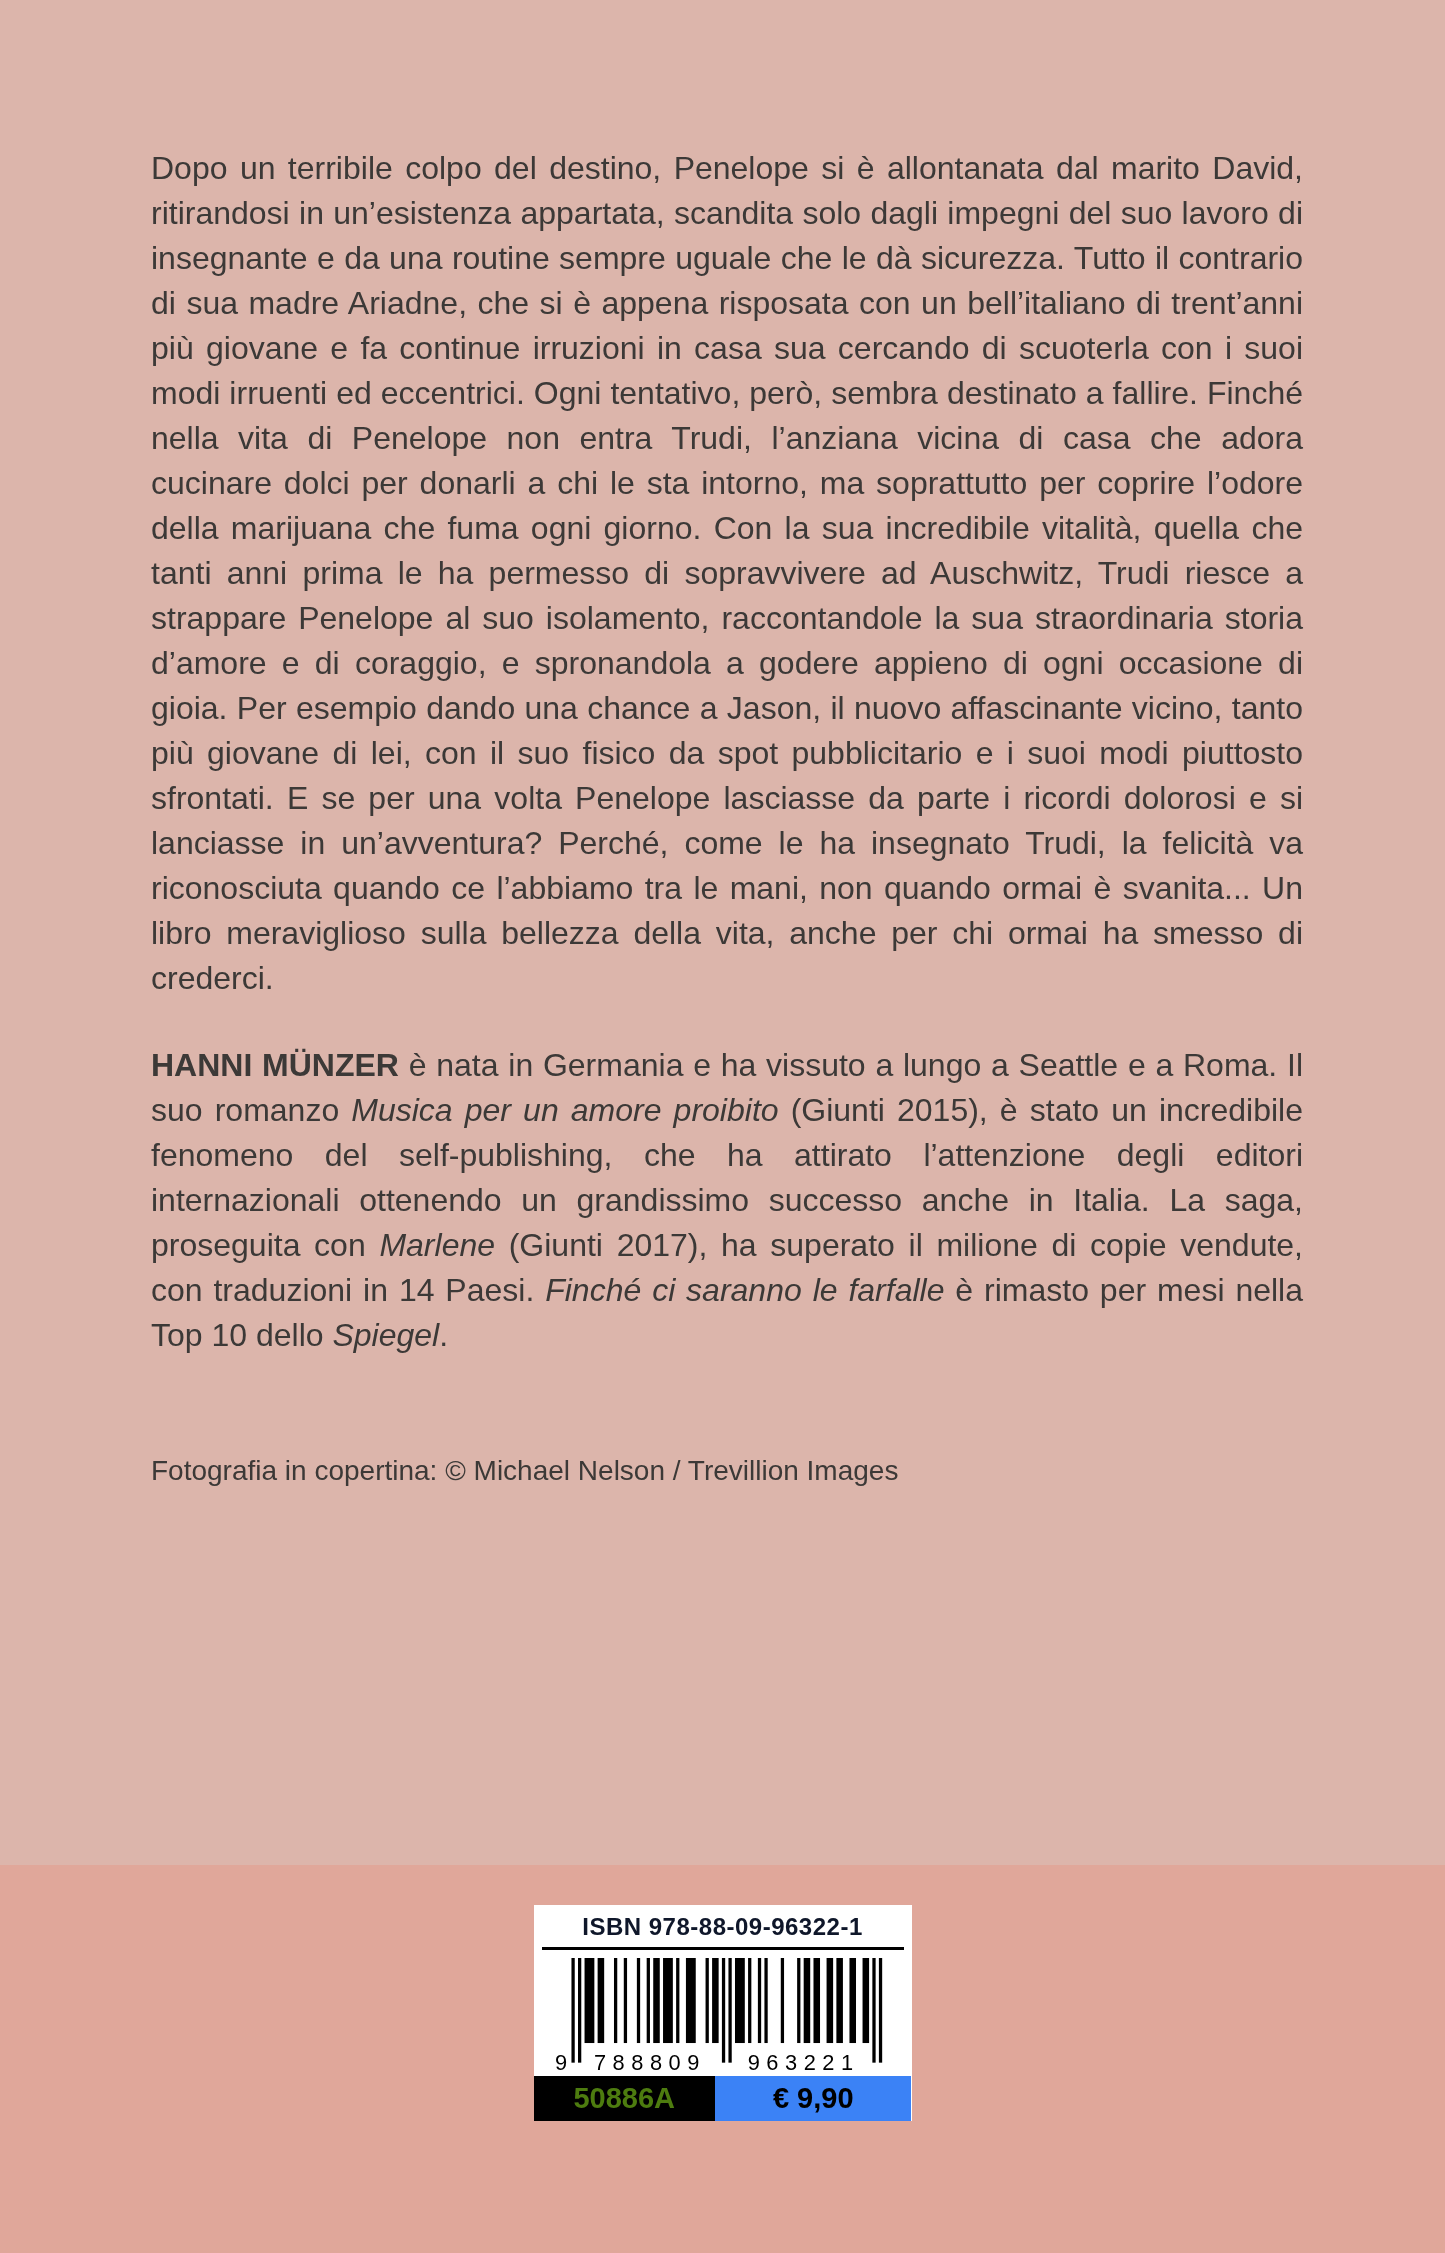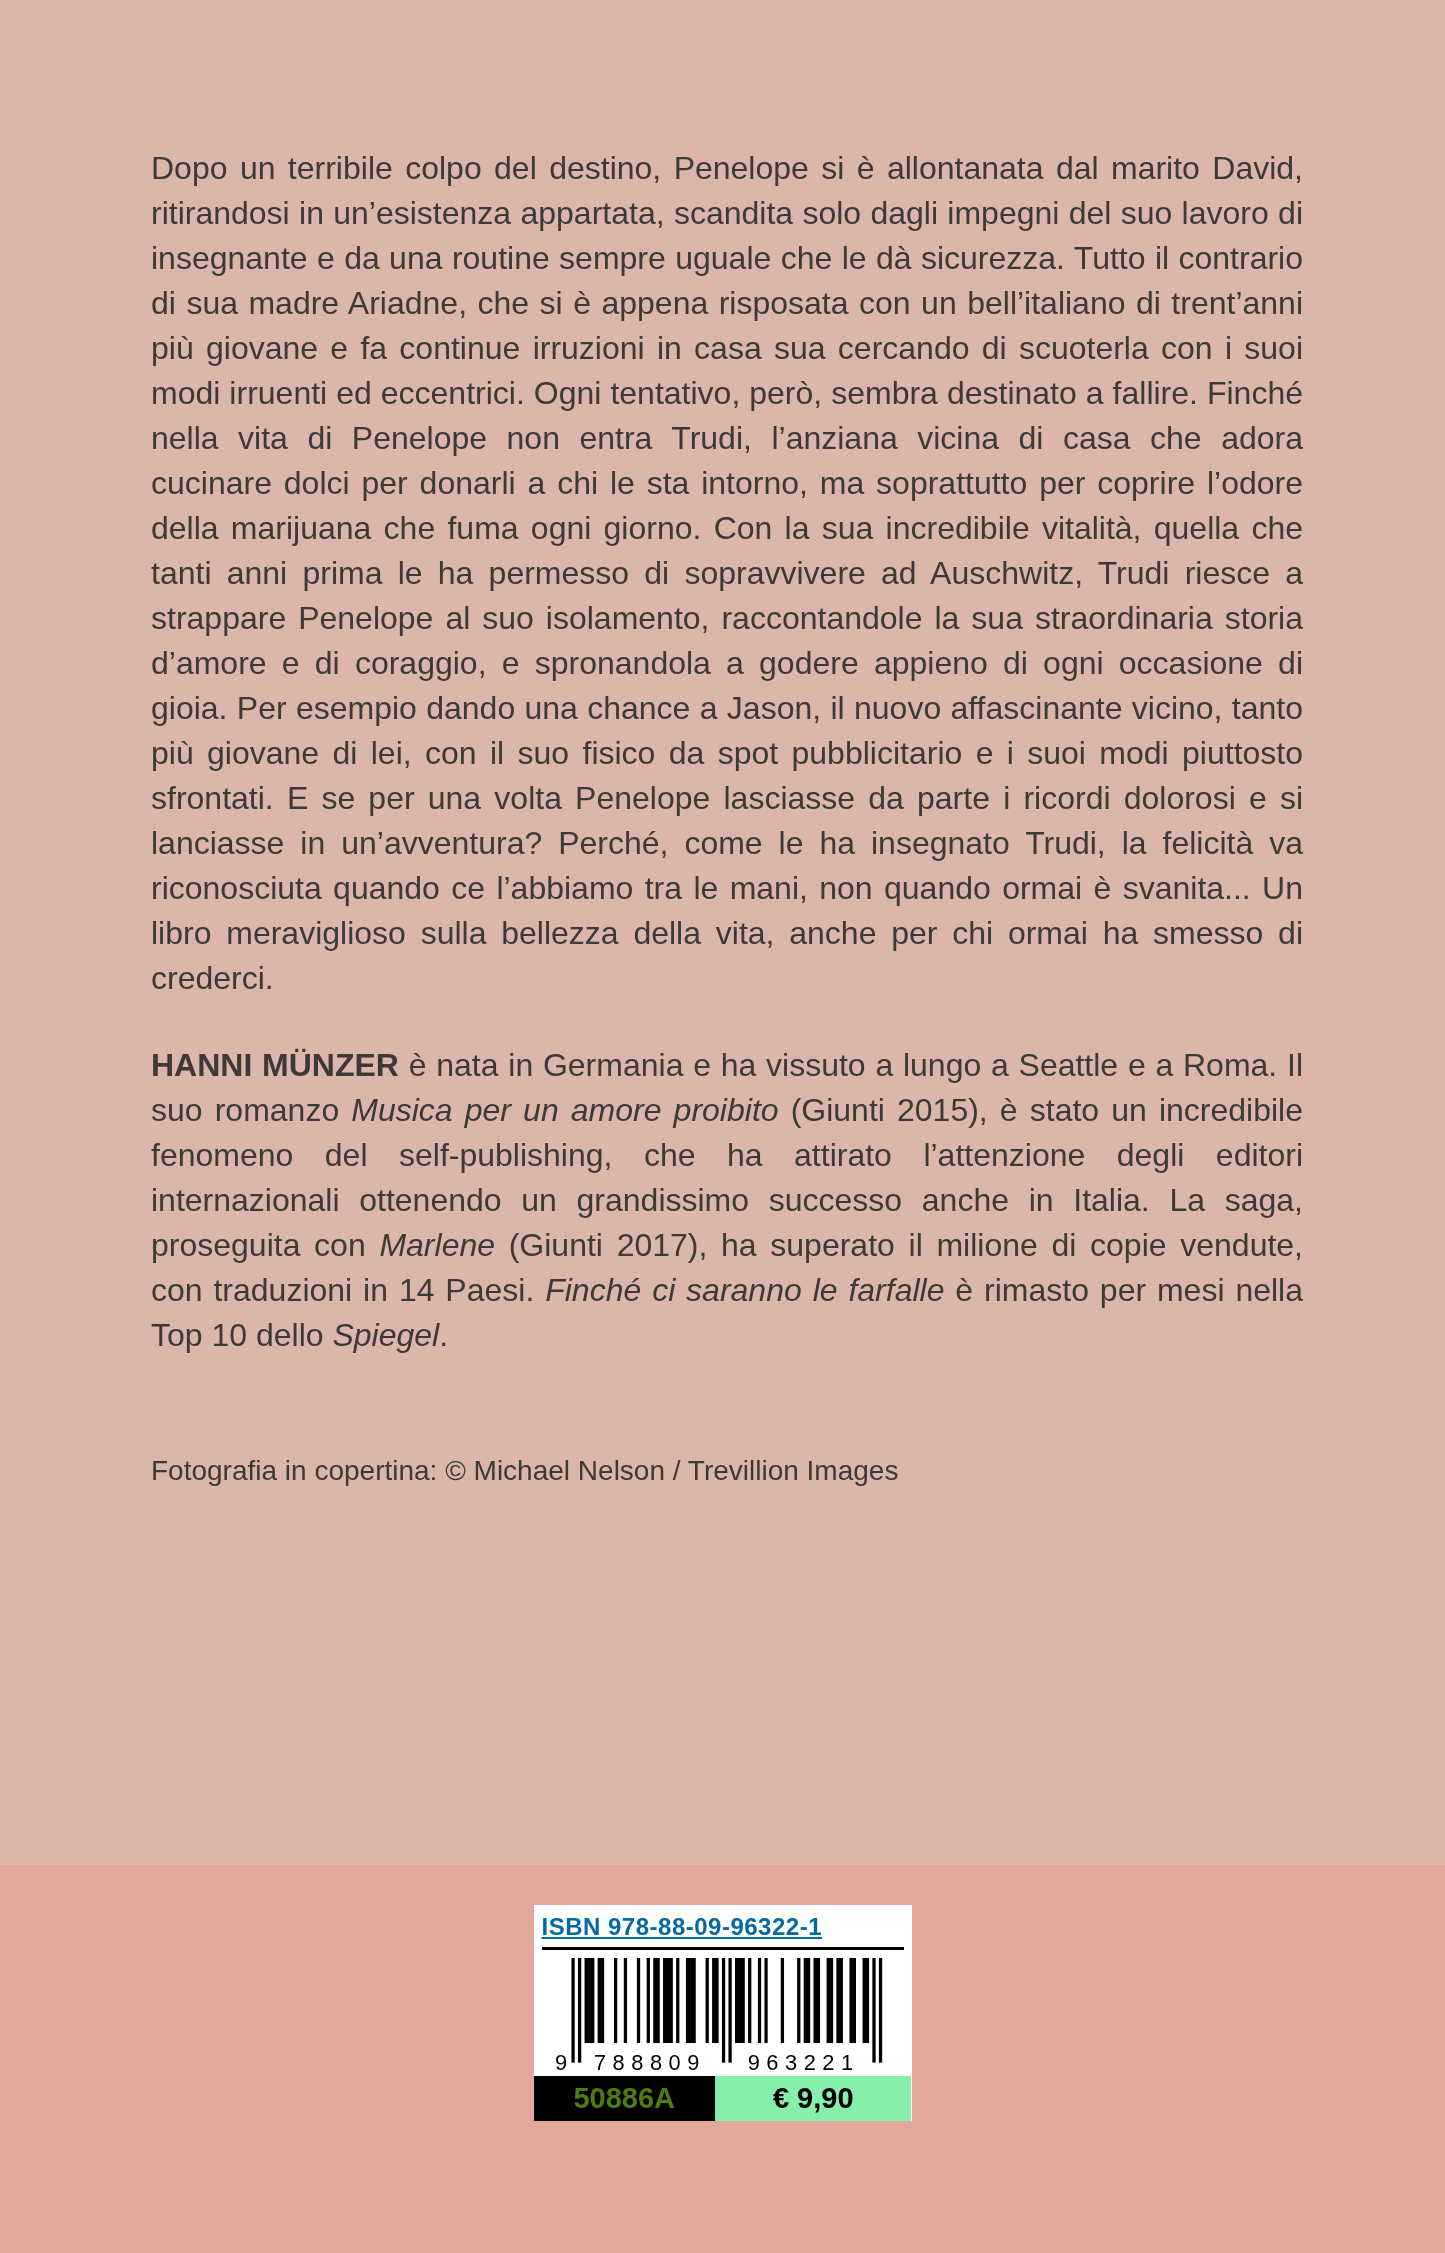--- a/index.html
+++ b/index.html
@@ -60,29 +60,28 @@
     justify-content: center;
     align-items: flex-start;
     padding-top: 40px;
     box-sizing: border-box;
   }
   .isbn-box {
     width: 378px;
     background: #ffffff;
   }
   .isbn-label {
-    text-align: left;
+    text-align: center;
     font-size: 24px;
     font-weight: bold;
     letter-spacing: 0.5px;
-    color: #0369a1;
+    color: #0f172a;
     padding: 8px 0 6px 0;
     margin: 0 8px;
     border-bottom: 3px solid #000;
-    text-decoration: underline;
   }
   .barcode-wrap {
     padding: 8px 20px 2px 20px;
   }
   .barcode-wrap svg { display: block; width: 100%; height: auto; }
   .barcode-wrap svg rect { fill: #000; }
   .barcode-wrap svg text {
     font-family: "Liberation Sans", sans-serif;
     font-size: 20px;
     fill: #000;
@@ -96,21 +95,21 @@
     background: #000;
     color: #4d7c0f;
     font-weight: bold;
     font-size: 29px;
     display: flex;
     align-items: center;
     justify-content: center;
   }
   .price {
     width: 52%;
-    background: #86efac;
+    background: #3b82f6;
     color: #000;
     font-weight: bold;
     font-size: 29px;
     display: flex;
     align-items: center;
     justify-content: center;
   }
 </style>
 </head>
 <body>

